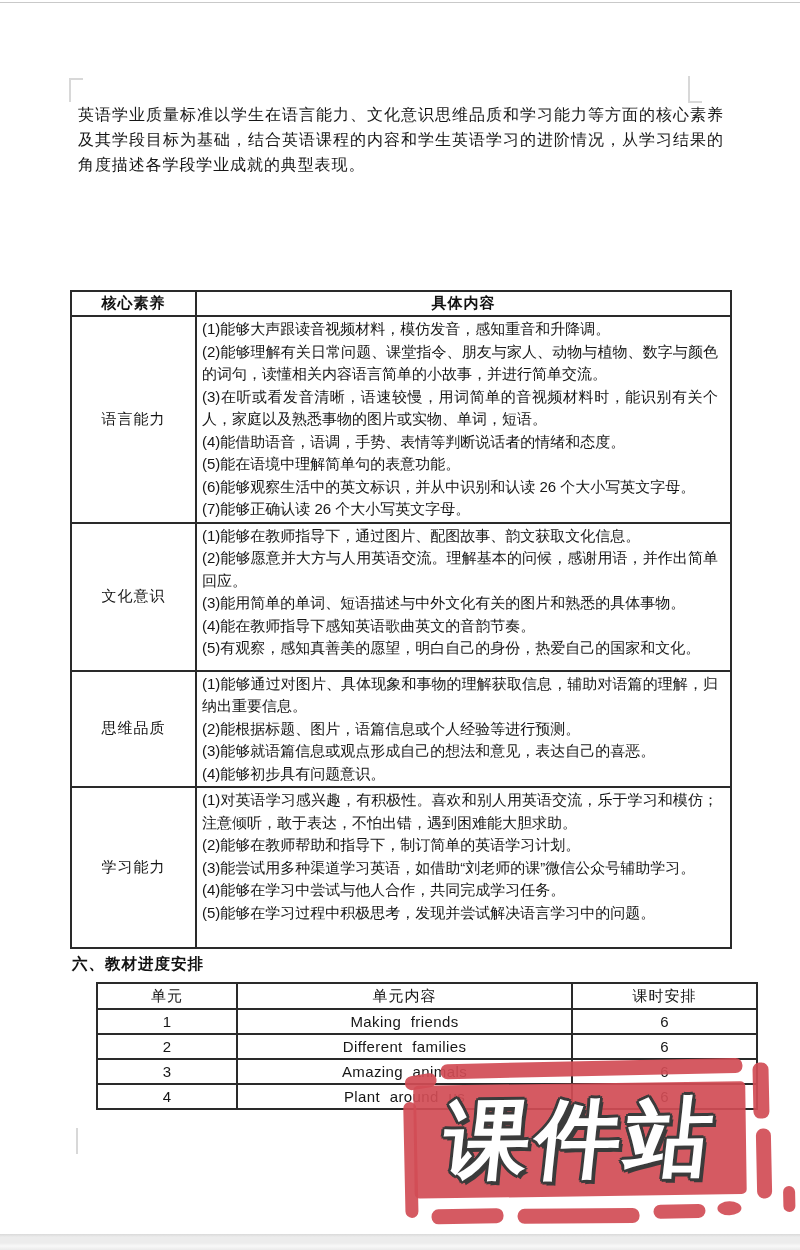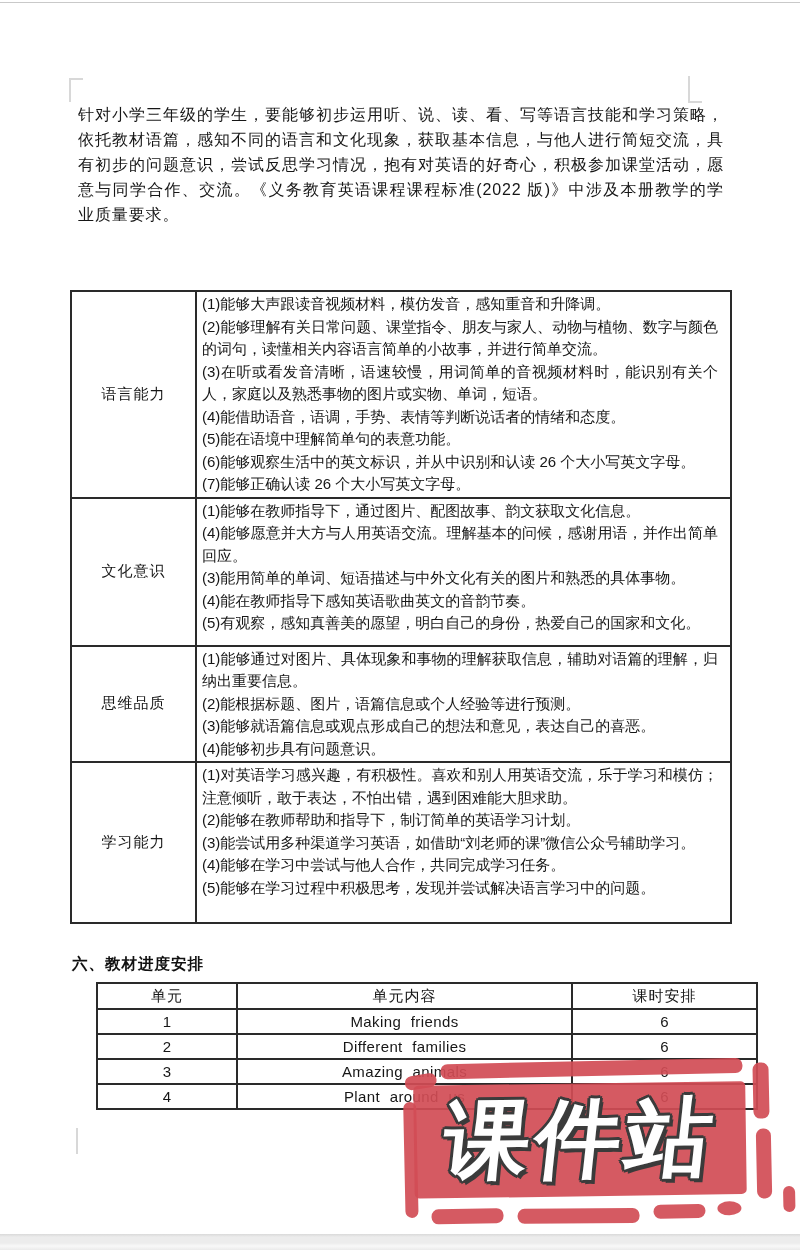--- a/index.html
+++ b/index.html
@@ -67,46 +67,50 @@
 
 <div class="topline"></div>
 
 <div class="mark" style="left:69px;top:78px;width:14px;height:2px;"></div>
 <div class="mark" style="left:69px;top:78px;width:2px;height:24px;"></div>
 <div class="mark" style="left:688px;top:76px;width:2px;height:27px;"></div>
 <div class="mark" style="left:688px;top:101px;width:14px;height:2px;"></div>
 <div class="mark" style="left:76px;top:1128px;width:2px;height:26px;"></div>
 
 <div class="intro">
-  <p>针对小学三年级的学生，要能够初步运用听、说、读、看、写等语言技能和学习策略，依托教材语篇，感知不同的语言和文化现象，获取基本信息，与他人进行简短交流，具有初步的问题意识，尝试反思学习情况，抱有对英语的好奇心，积极参加课堂活动，愿意与同学合作、交流。《义务教育英语课程课程标准(2022 版)》中涉及本册教学的学业质量要求。</p>
+  <p>英语学业质量标准以学生在语言能力、文化意识思维品质和学习能力等方面的核心素养及其学段目标为基础，结合英语课程的内容和学生英语学习的进阶情况，从学习结果的角度描述各学段学业成就的典型表现。</p>
 </div>
 
 <table class="t1">
   <colgroup>
       <col style="width:125px">
       <col style="width:535px">
     </colgroup>
   <tbody>
+      <tr>
+    <th>核心素养</th>
+    <th>具体内容</th>
+  </tr>
   <tr class="r1">
     <td class="comp">语言能力</td>
     <td class="items">
       <div class="item">(1)能够大声跟读音视频材料，模仿发音，感知重音和升降调。</div>
       <div class="item">(2)能够理解有关日常问题、课堂指令、朋友与家人、动物与植物、数字与颜色的词句，读懂相关内容语言简单的小故事，并进行简单交流。</div>
       <div class="item">(3)在听或看发音清晰，语速较慢，用词简单的音视频材料时，能识别有关个人，家庭以及熟悉事物的图片或实物、单词，短语。</div>
       <div class="item">(4)能借助语音，语调，手势、表情等判断说话者的情绪和态度。</div>
       <div class="item">(5)能在语境中理解简单句的表意功能。</div>
       <div class="item">(6)能够观察生活中的英文标识，并从中识别和认读 26 个大小写英文字母。</div>
       <div class="item">(7)能够正确认读 26 个大小写英文字母。</div>
     </td>
   </tr>
   <tr class="r2">
     <td class="comp">文化意识</td>
     <td class="items">
       <div class="item">(1)能够在教师指导下，通过图片、配图故事、韵文获取文化信息。</div>
-      <div class="item">(4)能够愿意并大方与人用英语交流。理解基本的问候，感谢用语，并作出简单回应。</div>
+      <div class="item">(2)能够愿意并大方与人用英语交流。理解基本的问候，感谢用语，并作出简单回应。</div>
       <div class="item">(3)能用简单的单词、短语描述与中外文化有关的图片和熟悉的具体事物。</div>
       <div class="item">(4)能在教师指导下感知英语歌曲英文的音韵节奏。</div>
       <div class="item">(5)有观察，感知真善美的愿望，明白自己的身份，热爱自己的国家和文化。</div>
     </td>
   </tr>
   <tr class="r3">
     <td class="comp">思维品质</td>
     <td class="items">
       <div class="item">(1)能够通过对图片、具体现象和事物的理解获取信息，辅助对语篇的理解，归纳出重要信息。</div>
       <div class="item">(2)能根据标题、图片，语篇信息或个人经验等进行预测。</div>

